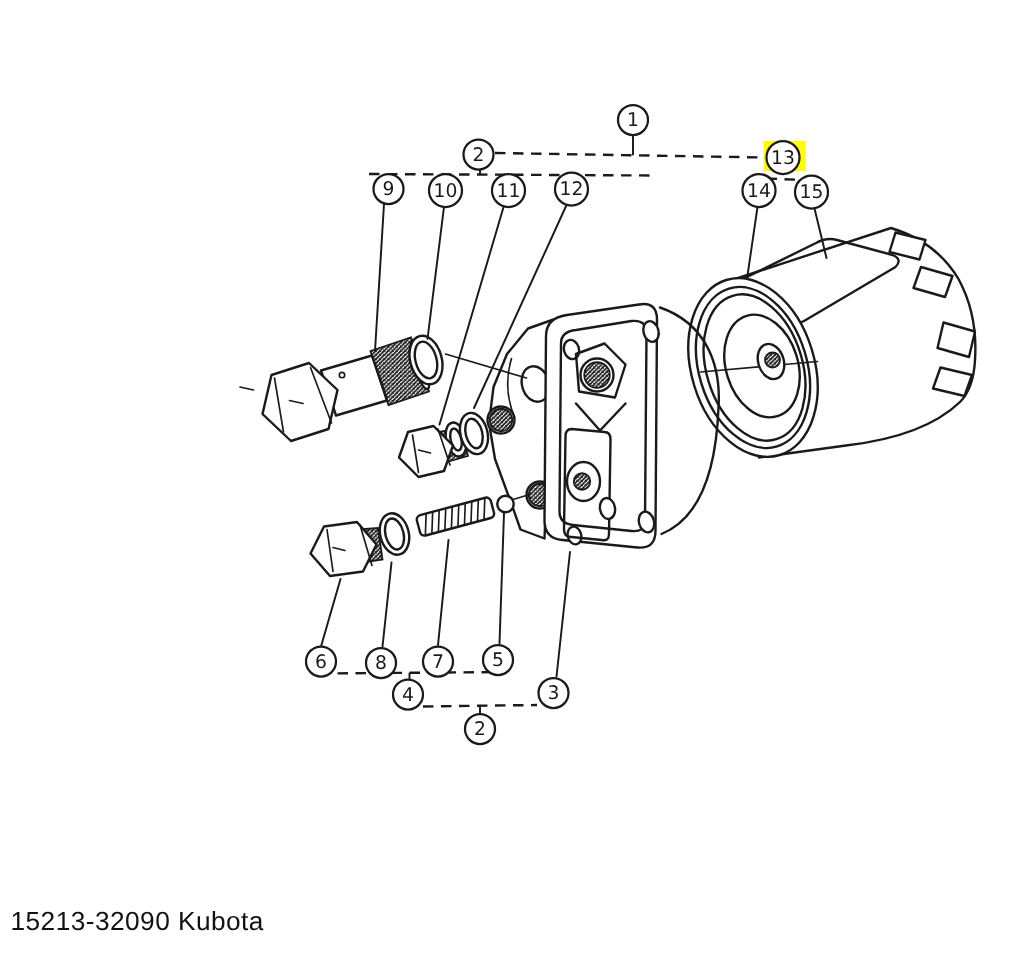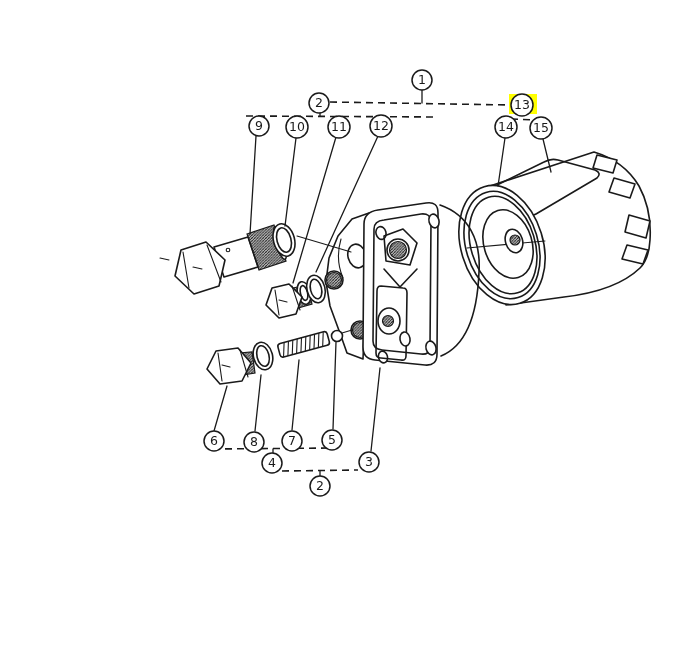--- a/index.html
+++ b/index.html
@@ -250,14 +250,15 @@
       <circle class="cocirc" r="10"></circle>
           <text class="co" dy="4.2">3</text>
         </g>
     <g transform="translate(320,486)">
       <circle class="cocirc" r="10"></circle>
           <text class="co" dy="4.2">2</text>
         </g>
   </g>
 </svg>
 
+<div class="footer-label">15213-32090 Kubota</div>
 
 </div>
 
 </body></html>

